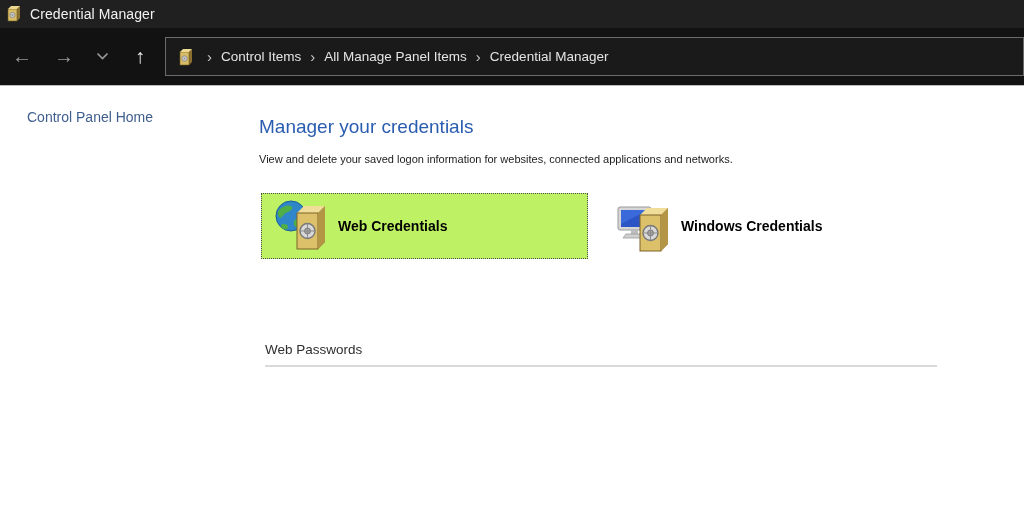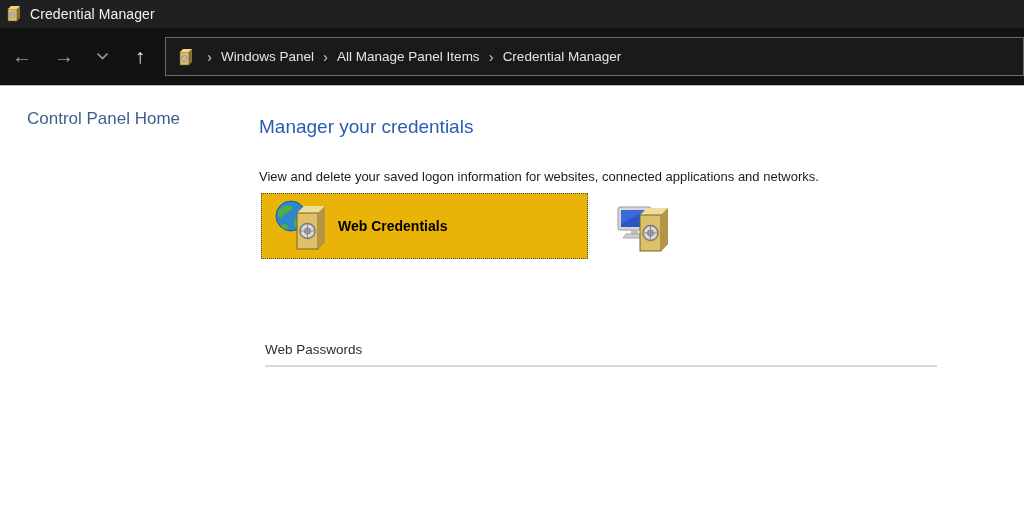--- a/index.html
+++ b/index.html
@@ -57,43 +57,43 @@
   }
   .crumb {
     font-size: 13.5px; color: #e4e4e4; white-space: nowrap; cursor: default;
   }
 
   
   .content { position: absolute; left: 0; top: 87px; width: 100%; bottom: 0; background: #ffffff; }
 
   .sidebar-link {
     position: absolute; left: 27px; top: 22px;
-    font-size: 17px; color: #3f5e8e; cursor: pointer; white-space: nowrap; text-align: center;
+    font-size: 14px; color: #3f5e8e; cursor: pointer; white-space: nowrap; text-align: center;
   }
 
   .page-heading {
     position: absolute; left: 259px; top: 29px;
     font-size: 19px; font-weight: 400; color: #2a5db0;
   }
   .page-desc {
-    position: absolute; left: 259px; top: 82px;
-    font-size: 13px; color: #1b1b1b;
+    position: absolute; left: 259px; top: 66px;
+    font-size: 11px; color: #1b1b1b;
   }
 
   .cred-row { position: absolute; left: 261px; top: 106px; display: flex; gap: 16px; }
   .cred-btn {
     width: 327px; height: 66px;
     display: flex; align-items: center;
     padding-left: 10px;
     border: 1px solid transparent;
     background: transparent;
     cursor: pointer;
   }
   .cred-btn.selected {
-    background: #eab308;
+    background: #bef264;
     border: 1px dotted #4d4d4d;
   }
   .cred-btn .cred-icon { width: 58px; height: 54px; margin-right: 8px; flex: 0 0 auto; }
   .cred-btn .cred-label { font-size: 14px; font-weight: 700; color: #000; white-space: nowrap; }
 
   .section { position: absolute; left: 265px; top: 219px; width: 672px; margin-top: 36px; }
   .section-header { font-size: 13.5px; color: #2e2e2e; padding-bottom: 8px; }
   .section hr { border: none; border-top: 1px solid #dadada; height: 0; }
   .section-empty { font-size: 13.5px; color: #1b1b1b; padding: 10px 0 9px 0; }
 </style>
@@ -127,21 +127,21 @@
 
     <div class="addressbar">
       <svg class="loc-icon" viewBox="0 0 16 20">
         <polygon points="2,5 11,5 14,2 14,15 11,18 2,18" fill="#8a6f2e"></polygon>
         <rect x="2" y="5" width="9" height="13" fill="#d9bc66" stroke="#6e5a23" stroke-width="0.6"></rect>
         <polygon points="2,5 11,5 14,2 5,2" fill="#ecd88f"></polygon>
         <circle cx="6.5" cy="11.5" r="2.7" fill="#cfcfcf" stroke="#7a7a7a" stroke-width="0.7"></circle>
         <circle cx="6.5" cy="11.5" r="1.1" fill="#9a9a9a"></circle>
       </svg>
       <span class="crumb-sep">›</span>
-      <span class="crumb">Windows Panel</span>
+      <span class="crumb">Control Items</span>
       <span class="crumb-sep">›</span>
       <span class="crumb">All Manage Panel Items</span>
       <span class="crumb-sep">›</span>
       <span class="crumb">Credential Manager</span>
     </div>
   </div>
 
   <div class="content">
 
     <span class="sidebar-link">Control Panel Home</span>
@@ -178,20 +178,21 @@
           <path d="M11 35 L28 35 L31 39 L8 39 Z" fill="#cfcfcf" stroke="#9a9a9a" stroke-width="0.8"></path>
           <polygon points="25,16 46,16 53,9 53,45 46,52 25,52" fill="#9a7e35"></polygon>
           <polygon points="25,16 46,16 53,9 32,9" fill="#f0dd9a"></polygon>
           <rect x="25" y="16" width="21" height="36" fill="#ddc06a" stroke="#7c6528" stroke-width="1"></rect>
           <polygon points="46,16 53,9 53,45 46,52" fill="#b49545"></polygon>
           <circle cx="35.5" cy="34" r="7.5" fill="#d8d8d8" stroke="#777" stroke-width="1.4"></circle>
           <circle cx="35.5" cy="34" r="3" fill="#a8a8a8" stroke="#6a6a6a" stroke-width="0.8"></circle>
           <line x1="35.5" y1="26.5" x2="35.5" y2="41.5" stroke="#8a8a8a" stroke-width="1"></line>
           <line x1="28" y1="34" x2="43" y2="34" stroke="#8a8a8a" stroke-width="1"></line>
         </svg>
+        <span class="cred-label">Windows Credentials</span>
       </div>
 
     </div>
 
     <div class="section">
       <div class="section-header">Web Passwords</div>
       <hr>
       <hr>
     </div>
 

